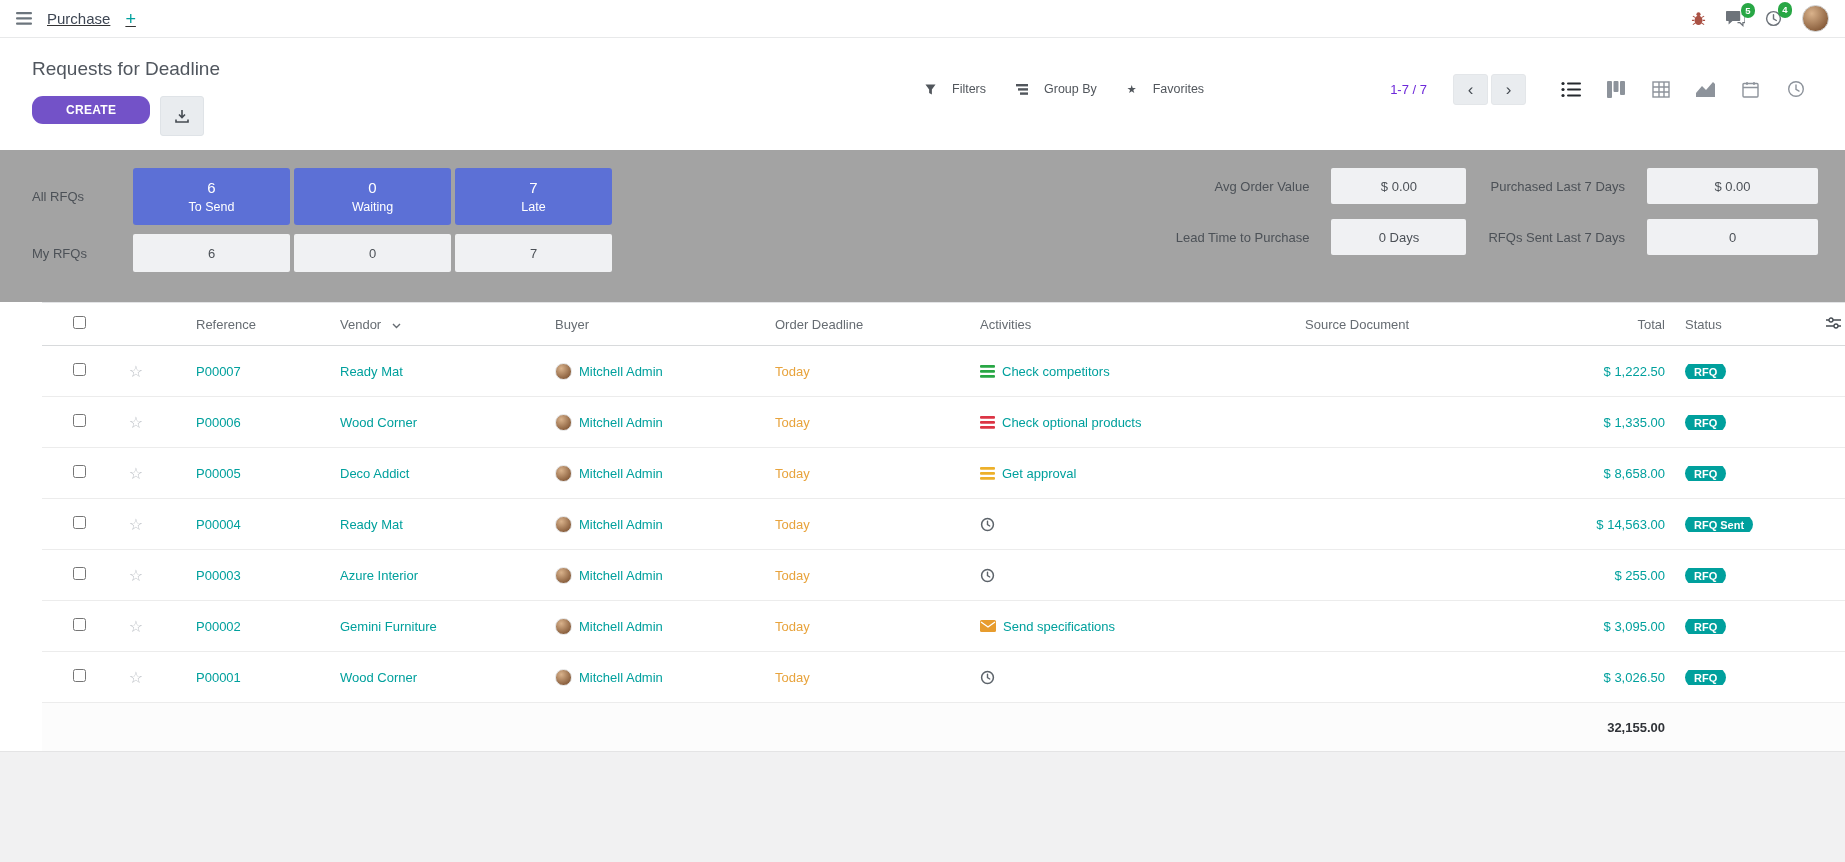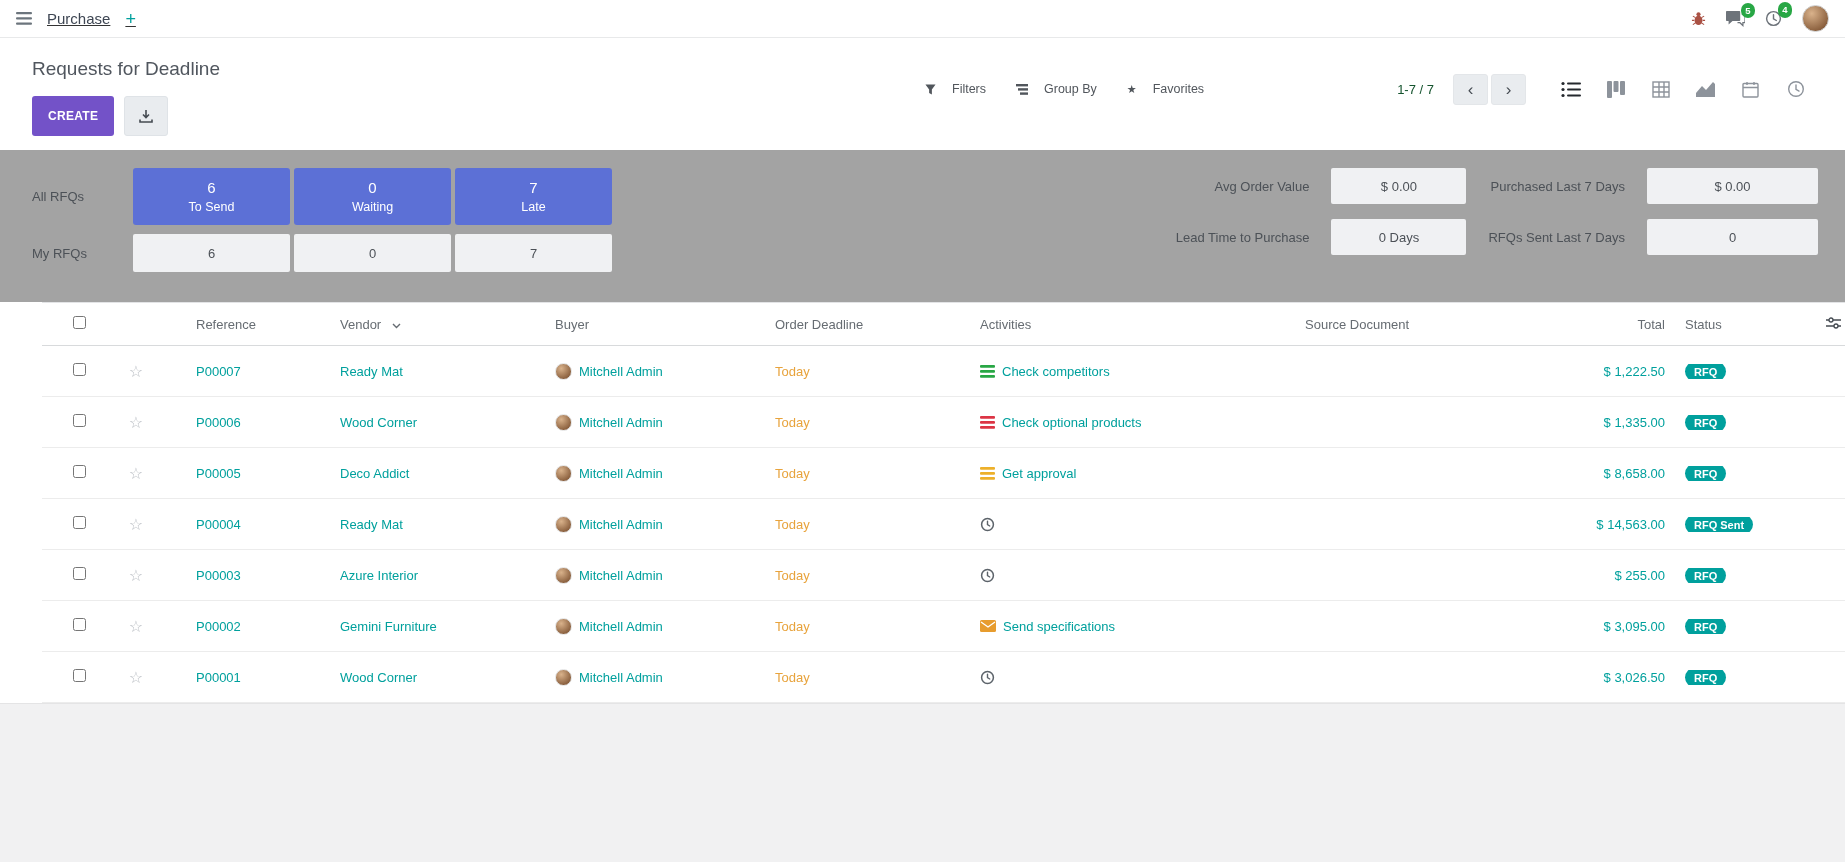--- a/index.html
+++ b/index.html
@@ -33,37 +33,37 @@
                  font-size: 9.5px; line-height: 1; padding: 3px 4.5px; border-radius: 8px; font-weight: 700; }
   .avatar { width: 27px; height: 27px; border-radius: 50%;
             background: radial-gradient(circle at 35% 30%, #d9b28b, #6f4323);
             border: 1px solid #ccc; cursor: pointer; }
 
   
   .control-panel { display: flex; padding: 20px 27px 0 32px; background: #fff; flex: none; }
   .cp-left { flex: 1; }
   .page-title { font-size: 19px; font-weight: 400; color: #50565e; }
   .cp-buttons { margin-top: 16px; display: flex; gap: 10px; padding-bottom: 14px; }
-  .btn-create { background: var(--primary-purple); color: #fff; border: none; border-radius: 3px;
-                font-size: 12px; font-weight: 600; letter-spacing: .3px; padding: 0 16px; height: 40px;
+  .btn-create { background: var(--primary-purple); color: #fff; border: none; border-radius: 11px;
+                font-size: 12px; font-weight: 600; letter-spacing: .3px; padding: 0 34px; height: 28px;
                 cursor: pointer; font-family: inherit; }
   .btn-export { background: #e9ecef; border: 1px solid #dfe3e7; border-radius: 3px; width: 44px; height: 40px;
                 color: #454b52; display: flex; align-items: center; justify-content: center; cursor: pointer; }
   .cp-right { width: 893px; display: flex; flex-direction: column; }
   .search-box { border: 1px solid #c6cbd1; height: 34px; display: flex; align-items: center;
                 padding: 0 10px; background: #fff; }
   .search-input { flex: 1; border: none; outline: none; font-size: 13px; color: #333; font-family: inherit; }
   .search-input::placeholder { color: #9aa0a6; }
   .search-icon { color: #6d737a; display: flex; }
   .cp-toolbar { display: flex; align-items: center; margin-top: 11px; height: 40px; }
   .tool-item { display: flex; align-items: center; gap: 16px; font-size: 12.5px; color: #51565c;
                margin-right: 30px; cursor: pointer; }
   .fav-star { font-size: 11px; color: #51565c; }
   .pager { margin-left: auto; display: flex; align-items: center; gap: 3px; }
-  .pager-text { font-size: 13px; color: #14532d; margin-right: 16px; }
+  .pager-text { font-size: 13px; color: #6d28d9; margin-right: 23px; }
   .pager-btn { width: 35px; height: 31px; background: #e9ecef; border: 1px solid #e3e6e9; color: #454b52;
                font-size: 17px; line-height: 1; border-radius: 3px; cursor: pointer; font-family: inherit; }
   .view-switcher { display: flex; align-items: center; margin-left: 22px; }
   .view-btn { width: 45px; height: 34px; display: flex; align-items: center; justify-content: center;
               color: #8d939b; background: none; border: none; cursor: pointer; }
   .view-btn.active { color: #24282d; }
 
   
   .dashboard { display: flex; padding: 18px 27px 30px 32px; background: #a3a3a3; align-items: flex-start; flex: none; }
   .dash-left { display: grid; grid-template-columns: 97px 157px 157px 157px; gap: 9px 4px; align-items: center; }
@@ -470,15 +470,28 @@
           </span>
       <span class="link"></span>
     </div>
     <div class="cell c-source"></div>
     <div class="cell c-total">$ 3,026.50</div>
     <div class="cell c-status"><span class="badge">RFQ</span></div>
     <div class="cell c-gear"></div>
   </div>
 </div>
 
+  <div class="tfoot">
+    <div class="cell c-check"></div>
+      <div class="cell c-star"></div>
+      <div class="cell c-ref"></div>
+    <div class="cell c-vendor"></div>
+      <div class="cell c-buyer"></div>
+      <div class="cell c-deadline"></div>
+    <div class="cell c-activity"></div>
+      <div class="cell c-source"></div>
+    <div class="cell c-total">32,155.00</div>
+    <div class="cell c-status"></div>
+      <div class="cell c-gear"></div>
+  </div>
 </div>
 
 <div class="bottom-fill"></div>
 
 </body></html>

